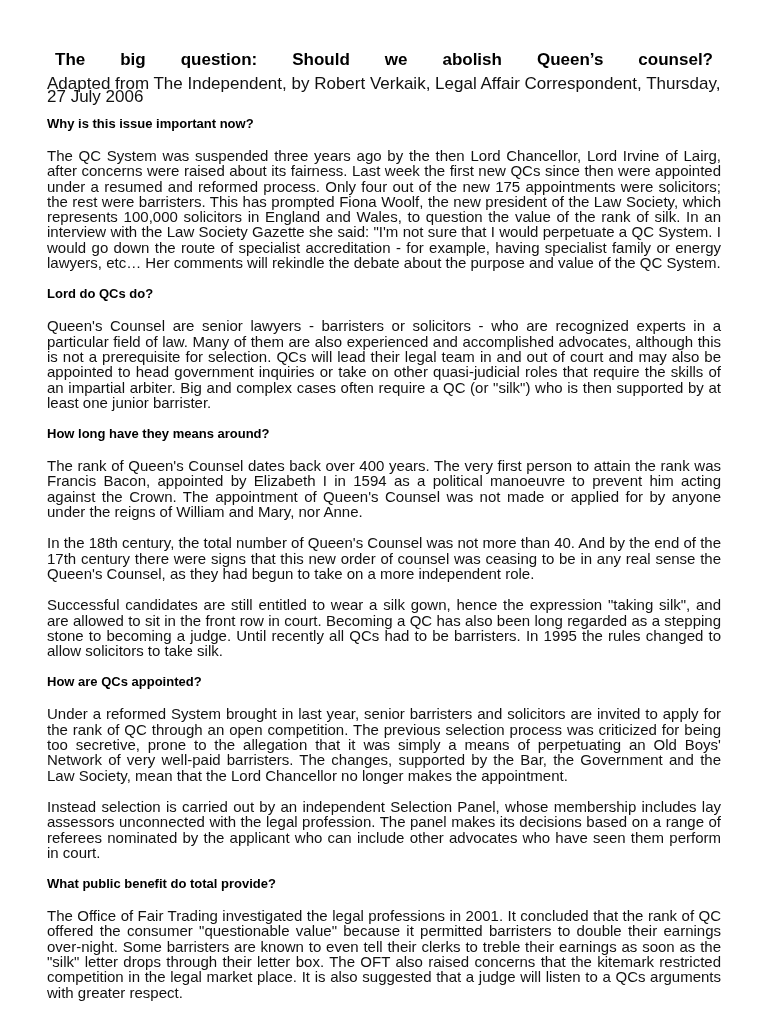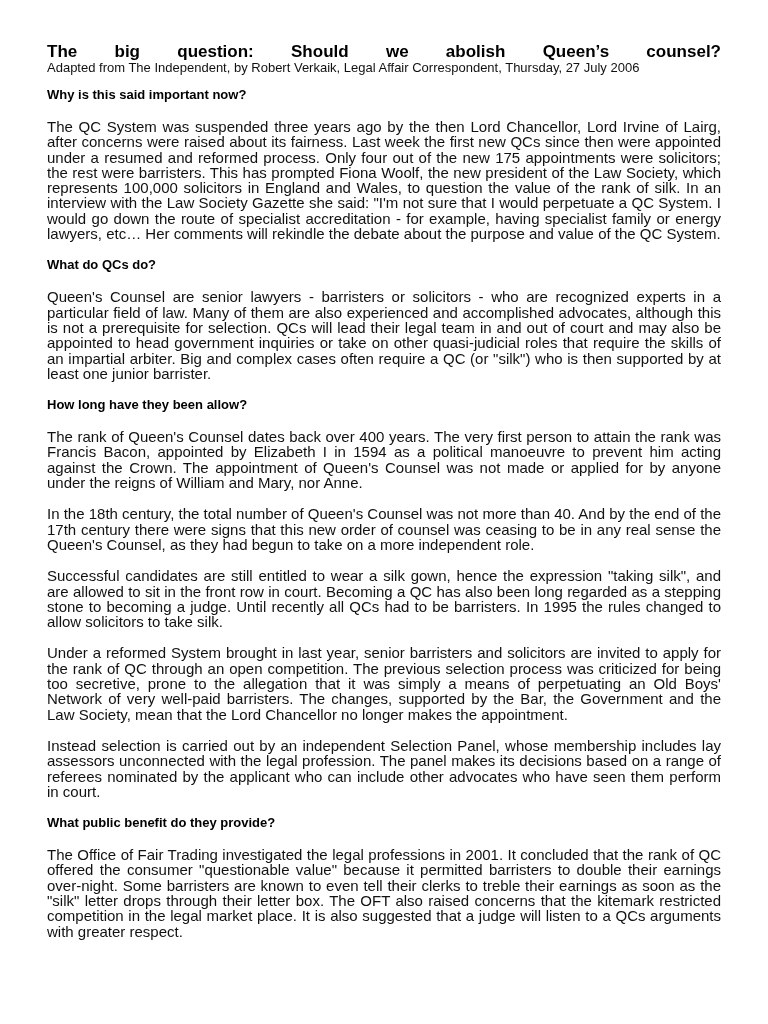--- a/index.html
+++ b/index.html
@@ -17,27 +17,27 @@
     .page {
       position: relative;
       padding: 42px 47px 0 47px;
       box-sizing: border-box;
       width: 768px;
     }
     .title {
       font-weight: bold;
       font-size: 17px;
       line-height: 19px;
-      margin: 0;
+      margin: 8px;
       text-align: justify;
       text-align-last: justify;
       color: #000;
     }
     .subtitle {
-      font-size: 13px;
+      font-size: 17px;
       line-height: 13px;
       margin: 0 0 13px 0;
       color: #111;
     }
     .section-heading {
       font-weight: bold;
       font-size: 13px;
       line-height: 15px;
       margin: 0 0 17px 0;
       color: #000;
@@ -51,38 +51,39 @@
     }
   </style>
 </head>
 <body>
 
 <div class="page">
   <h1 class="title">The big question: Should we abolish Queen’s counsel?</h1>
   <p class="subtitle">Adapted from The Independent, by Robert Verkaik, Legal Affair Correspondent, Thursday, 27 July 2006</p>
 
   <div class="section">
-    <h2 class="section-heading">Why is this said important now?</h2>
+    <h2 class="section-heading">Why is this issue important now?</h2>
     <p class="para">The QC System was suspended three years ago by the then Lord Chancellor, Lord Irvine of Lairg, after concerns were raised about its fairness. Last week the first new QCs since then were appointed under a resumed and reformed process. Only four out of the new 175 appointments were solicitors; the rest were barristers. This has prompted Fiona Woolf, the new president of the Law Society, which represents 100,000 solicitors in England and Wales, to question the value of the rank of silk. In an interview with the Law Society Gazette she said: "I'm not sure that I would perpetuate a QC System. I would go down the route of specialist accreditation - for example, having specialist family or energy lawyers, etc… Her comments will rekindle the debate about the purpose and value of the QC System.</p>
   </div>
 
   <div class="section">
-    <h2 class="section-heading">What do QCs do?</h2>
+    <h2 class="section-heading">Lord do QCs do?</h2>
     <p class="para">Queen's Counsel are senior lawyers - barristers or solicitors - who are recognized experts in a particular field of law. Many of them are also experienced and accomplished advocates, although this is not a prerequisite for selection. QCs will lead their legal team in and out of court and may also be appointed to head government inquiries or take on other quasi-judicial roles that require the skills of an impartial arbiter. Big and complex cases often require a QC (or "silk") who is then supported by at least one junior barrister.</p>
   </div>
 
   <div class="section">
-    <h2 class="section-heading">How long have they been allow?</h2>
+    <h2 class="section-heading">How long have they means around?</h2>
     <p class="para">The rank of Queen's Counsel dates back over 400 years. The very first person to attain the rank was Francis Bacon, appointed by Elizabeth I in 1594 as a political manoeuvre to prevent him acting against the Crown. The appointment of Queen's Counsel was not made or applied for by anyone under the reigns of William and Mary, nor Anne.</p>
     <p class="para">In the 18th century, the total number of Queen's Counsel was not more than 40. And by the end of the 17th century there were signs that this new order of counsel was ceasing to be in any real sense the Queen's Counsel, as they had begun to take on a more independent role.</p>
     <p class="para">Successful candidates are still entitled to wear a silk gown, hence the expression "taking silk", and are allowed to sit in the front row in court. Becoming a QC has also been long regarded as a stepping stone to becoming a judge. Until recently all QCs had to be barristers. In 1995 the rules changed to allow solicitors to take silk.</p>
   </div>
 
   <div class="section">
+    <h2 class="section-heading">How are QCs appointed?</h2>
     <p class="para">Under a reformed System brought in last year, senior barristers and solicitors are invited to apply for the rank of QC through an open competition. The previous selection process was criticized for being too secretive, prone to the allegation that it was simply a means of perpetuating an Old Boys' Network of very well-paid barristers. The changes, supported by the Bar, the Government and the Law Society, mean that the Lord Chancellor no longer makes the appointment.</p>
     <p class="para">Instead selection is carried out by an independent Selection Panel, whose membership includes lay assessors unconnected with the legal profession. The panel makes its decisions based on a range of referees nominated by the applicant who can include other advocates who have seen them perform in court.</p>
   </div>
 
   <div class="section">
-    <h2 class="section-heading">What public benefit do they provide?</h2>
+    <h2 class="section-heading">What public benefit do total provide?</h2>
     <p class="para">The Office of Fair Trading investigated the legal professions in 2001. It concluded that the rank of QC offered the consumer "questionable value" because it permitted barristers to double their earnings over-night. Some barristers are known to even tell their clerks to treble their earnings as soon as the "silk" letter drops through their letter box. The OFT also raised concerns that the kitemark restricted competition in the legal market place. It is also suggested that a judge will listen to a QCs arguments with greater respect.</p>
   </div>
 </div>
 
 </body></html>

